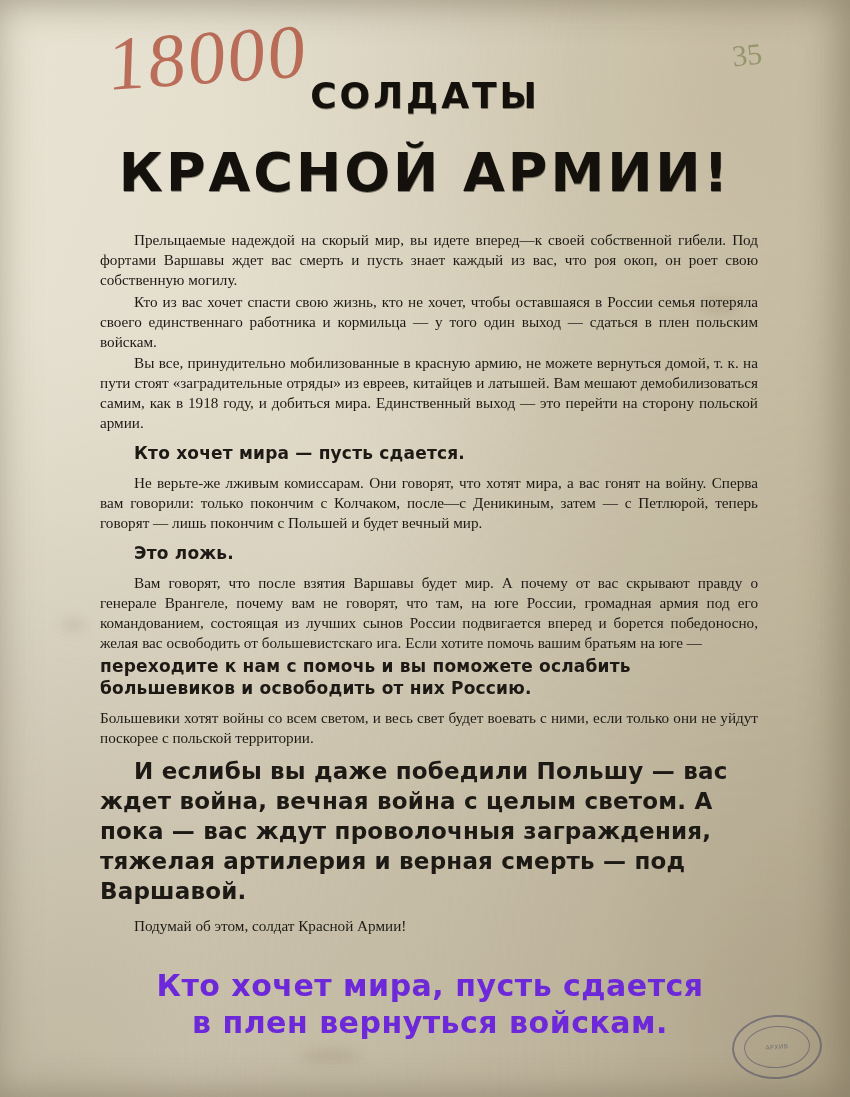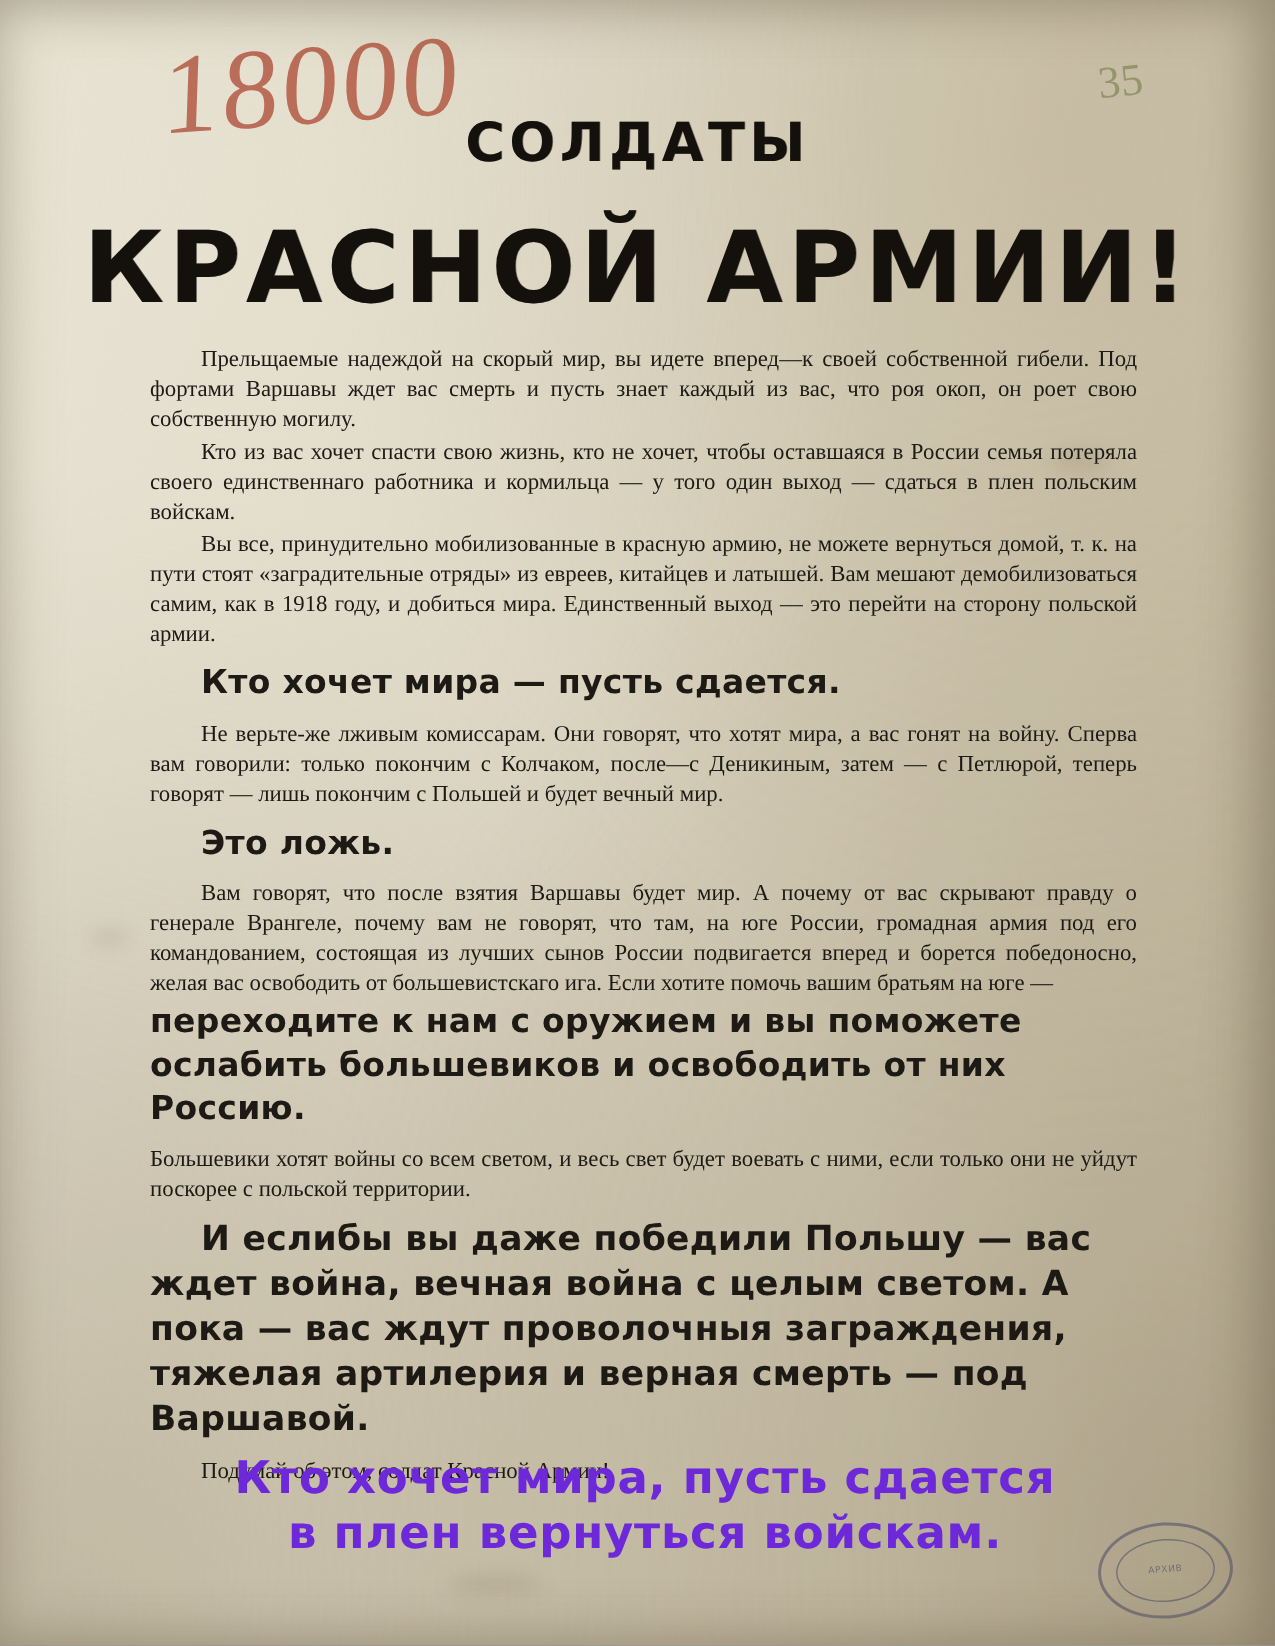--- a/index.html
+++ b/index.html
@@ -75,21 +75,21 @@
     position: absolute;
     left: 0; right: 0;
     top: 78px;
     font-size: 36px;
     line-height: 1;
   }
   #headline2 {
     position: absolute;
     left: 0; right: 0;
     top: 146px;
-    font-size: 66px;
+    font-size: 54px;
     line-height: 1;
   }
 
   
   #body-text {
     position: absolute;
     left: 100px;
     top: 230px;
     width: 660px;
     font-size: 15.2px;
@@ -99,21 +99,21 @@
   #body-text p {
     margin: 0 2px 2px 0;
   }
   .para {
     text-indent: 34px;
   }
   .noindent { text-indent: 0; }
   .bold-line {
     font-family: "DejaVu Sans", sans-serif;
     font-weight: bold;
-    font-size: 22px;
+    font-size: 17px;
     letter-spacing: 0.2px;
     margin: 9px 0 9px 0 !important;
     text-align: left;
   }
   .bold-line.ind { text-indent: 34px; }
   .gap-top { margin-top: 8px !important; }
 
   
   #closing-call {
     position: absolute;
@@ -191,21 +191,21 @@
   <div id="headline2" class="headline">КРАСНОЙ АРМИИ!</div>
 
   <div id="body-text">
     <p class="para">Прельщаемые надеждой на скорый мир, вы идете вперед—к своей собственной гибели. Под фортами Варшавы ждет вас смерть и пусть знает каждый из вас, что роя окоп, он роет свою собственную могилу.</p>
     <p class="para">Кто из вас хочет спасти свою жизнь, кто не хочет, чтобы оставшаяся в России семья потеряла своего единственнаго работника и кормильца — у того один выход — сдаться в плен польским войскам.</p>
     <p class="para">Вы все, принудительно мобилизованные в красную армию, не можете вернуться домой, т. к. на пути стоят «заградительные отряды» из евреев, китайцев и латышей. Вам мешают демобилизоваться самим, как в 1918 году, и добиться мира. Единственный выход — это перейти на сторону польской армии.</p>
     <p class="bold-line ind">Кто хочет мира — пусть сдается.</p>
     <p class="para">Не верьте-же лживым комиссарам. Они говорят, что хотят мира, а вас гонят на войну. Сперва вам говорили: только покончим с Колчаком, после—с Деникиным, затем — с Петлюрой, теперь говорят — лишь покончим с Польшей и будет вечный мир.</p>
     <p class="bold-line ind">Это ложь.</p>
     <p class="para">Вам говорят, что после взятия Варшавы будет мир. А почему от вас скрывают правду о генерале Врангеле, почему вам не говорят, что там, на юге России, громадная армия под его командованием, состоящая из лучших сынов России подвигается вперед и борется победоносно, желая вас освободить от большевистскаго ига. Если хотите помочь вашим братьям на юге — </p>
-    <p class="bold-line noindent" style="margin-top:0 !important;">переходите к нам с оружием и вы поможете ослабить большевиков и освободить от них Россию.</p>
+    <p class="bold-line noindent" style="margin-top:0 !important;">переходите к нам с помочь и вы поможете ослабить большевиков и освободить от них Россию.</p>
     <p class="para noindent">Большевики хотят войны со всем светом, и весь свет будет воевать с ними, если только они не уйдут поскорее с польской территории.</p>
     <p class="bold-line ind" style="font-size:23px; line-height:1.3;">И еслибы вы даже победили Польшу — вас ждет война, вечная война с целым светом. А пока — вас ждут проволочныя заграждения, тяжелая артилерия и верная смерть — под Варшавой.</p>
     <p class="para">Подумай об этом, солдат Красной Армии!</p>
   </div>
 
   <div id="closing-call">
     <div>Кто хочет мира, пусть сдается</div>
     <div>в плен вернуться войскам.</div>
   </div>
 

